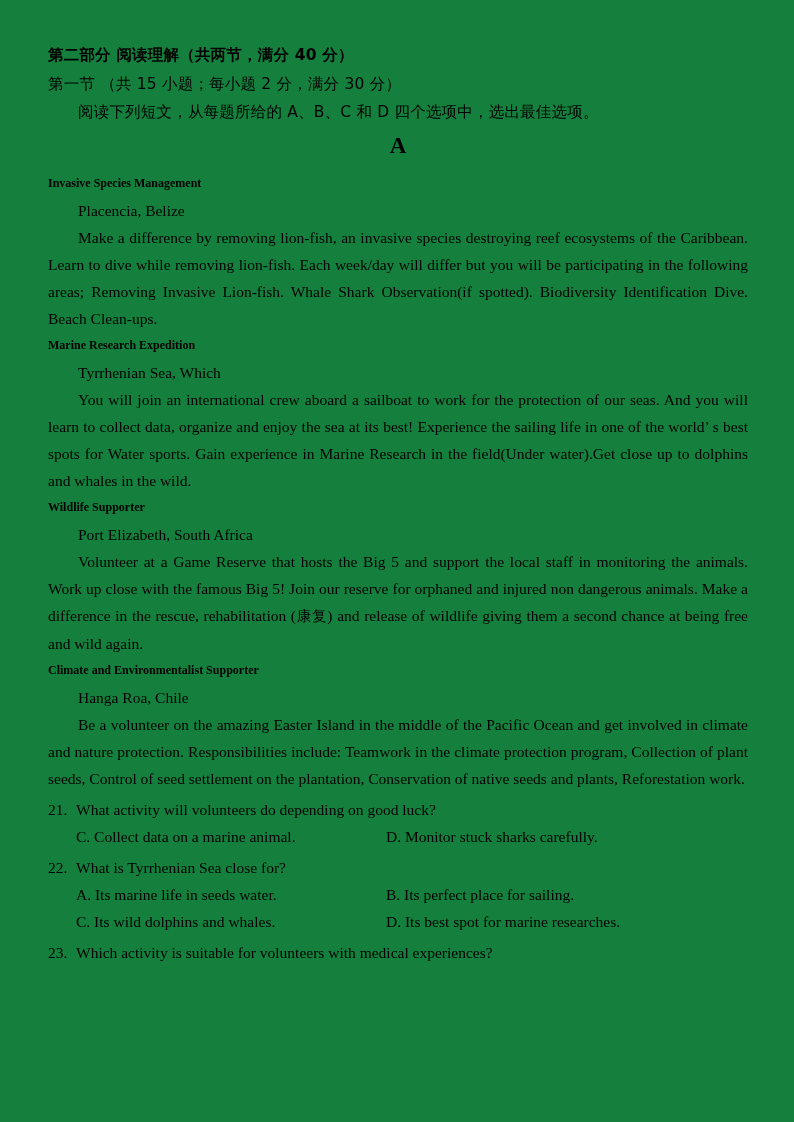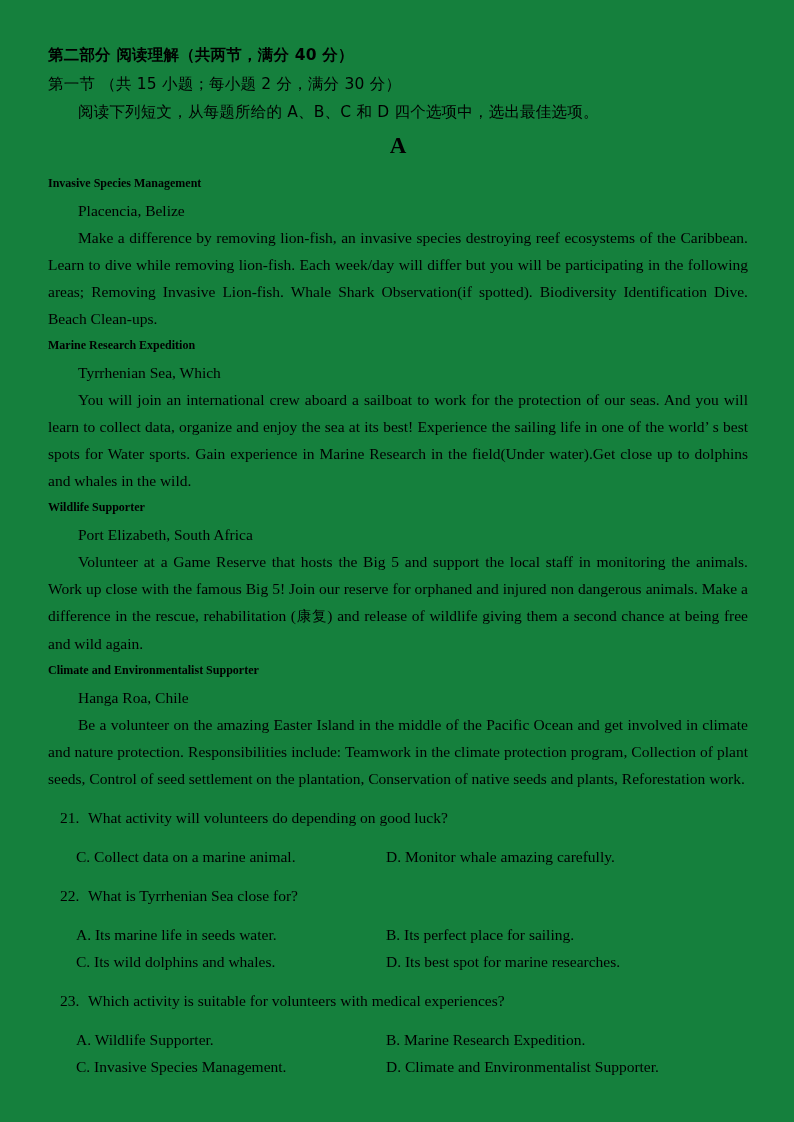--- a/index.html
+++ b/index.html
@@ -78,21 +78,21 @@
   .prog-body .cnglyph {
     font-family: "DejaVu Sans", "Liberation Sans", sans-serif;
     font-size: 14.5px;
   }
   .question-block {
     margin-top: 4px;
   }
   .q-stem {
     font-size: 15.5px;
     line-height: 27px;
-    margin: 12px;
+    margin: 0;
     display: flex;
     font-family: "Liberation Serif", "DejaVu Serif", serif;
   }
   .q-num {
     width: 28px;
     flex: 0 0 28px;
   }
   .q-text {
     flex: 1 1 auto;
   }
@@ -151,21 +151,21 @@
   </div>
 
   <div class="question-block">
     <div class="q-stem">
       <span class="q-num">21.</span>
       <span class="q-text">What activity will volunteers do depending on good luck?</span>
     </div>
     <div class="q-options">
       <div class="opt-row">
         <span class="opt-cell">C. Collect data on a marine animal.</span>
-        <span class="opt-cell right">D. Monitor whale amazing carefully.</span>
+        <span class="opt-cell right">D. Monitor stuck sharks carefully.</span>
       </div>
     </div>
   </div>
 
   <div class="question-block">
     <div class="q-stem">
       <span class="q-num">22.</span>
       <span class="q-text">What is Tyrrhenian Sea close for?</span>
     </div>
     <div class="q-options">
@@ -178,25 +178,15 @@
         <span class="opt-cell right">D. Its best spot for marine researches.</span>
       </div>
     </div>
   </div>
 
   <div class="question-block">
     <div class="q-stem">
       <span class="q-num">23.</span>
       <span class="q-text">Which activity is suitable for volunteers with medical experiences?</span>
     </div>
-    <div class="q-options">
-      <div class="opt-row">
-        <span class="opt-cell">A. Wildlife Supporter.</span>
-        <span class="opt-cell right">B. Marine Research Expedition.</span>
-      </div>
-      <div class="opt-row">
-        <span class="opt-cell">C. Invasive Species Management.</span>
-        <span class="opt-cell right">D. Climate and Environmentalist Supporter.</span>
-      </div>
-    </div>
   </div>
 
 </div>
 
 </body></html>

